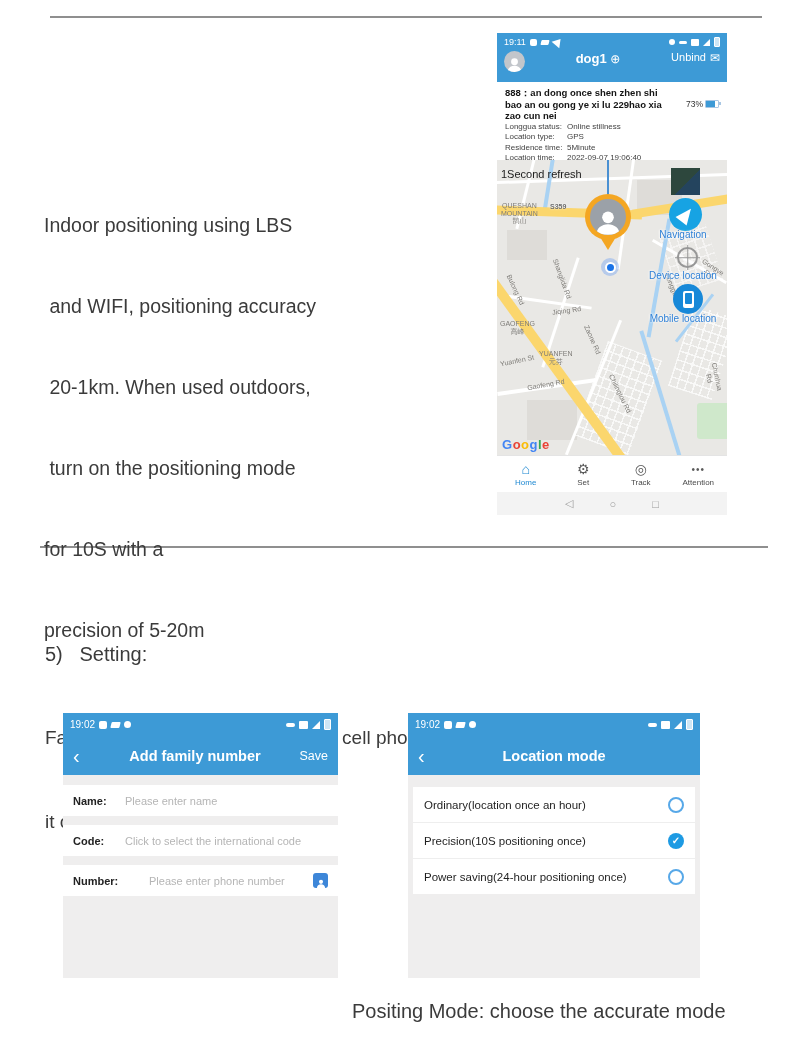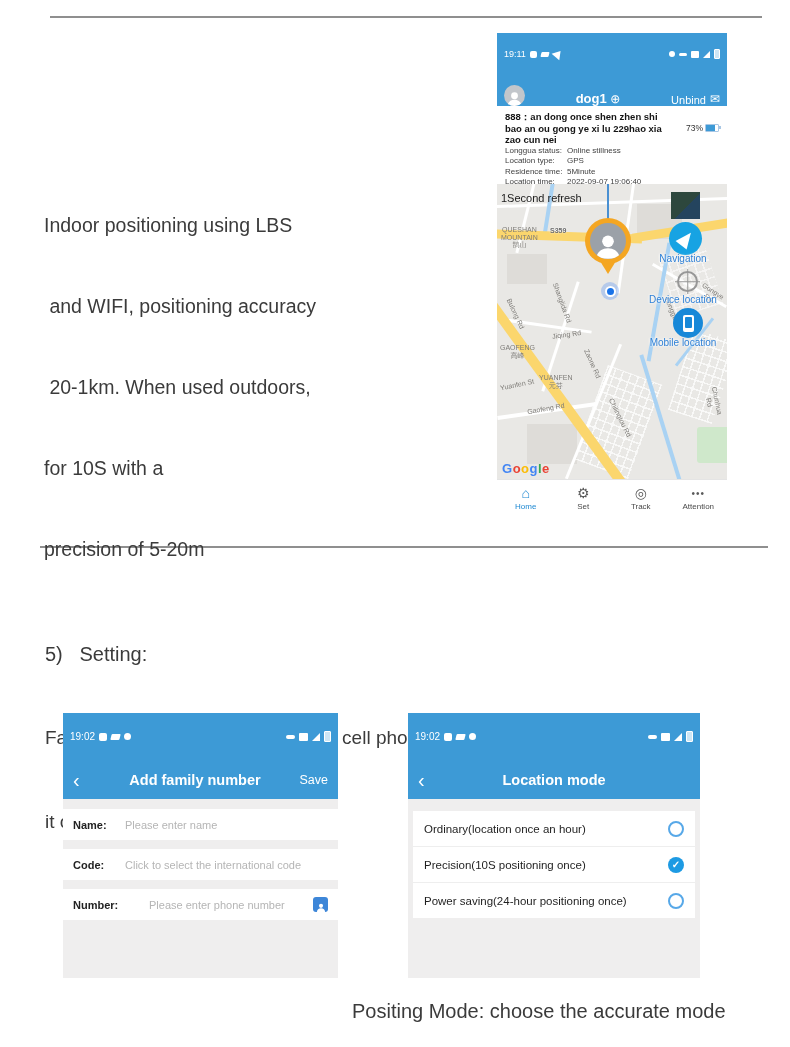--- a/index.html
+++ b/index.html
@@ -12,42 +12,42 @@
 
   
   .doc{color:#3b3b3b;white-space:pre-wrap;}
   #sec4{position:absolute;left:44px;top:158px;font-size:19.5px;line-height:27px;}
   #sec5{position:absolute;left:45px;top:584px;font-size:19px;line-height:28px;}
   .doc .line{display:block;}
   #caption{position:absolute;left:352px;top:1000px;font-size:20px;color:#3b3b3b;}
 
   
   .phone{position:absolute;overflow:hidden;background:#efeeee;}
-  .statusbar{background:#3d9ad6;color:#fff;display:flex;align-items:center;padding:12px 7px;}
+  .statusbar{background:#3d9ad6;color:#fff;display:flex;align-items:center;padding:0 7px;}
   .statusbar .time{font-size:10px;}
   .sb-left,.sb-right{display:flex;align-items:center;gap:4px;}
   .sb-right{margin-left:auto;}
   .sico{display:inline-block;background:#fff;}
   .sico.sq{width:8px;height:8px;border-radius:2px;}
   .sico.tag{width:9px;height:6px;border-radius:1px;transform:skewX(-14deg);}
   .sico.dot{width:7px;height:7px;border-radius:50%;}
   .sico.send{width:0;height:0;background:none;border-left:5px solid transparent;border-right:5px solid transparent;border-bottom:8px solid #fff;transform:rotate(40deg);}
   .sico.key{width:9px;height:4px;border-radius:2px;}
   .sico.cal{width:9px;height:8px;border-radius:1px;}
   .sico.sig{width:0;height:0;background:none;border-left:8px solid transparent;border-bottom:8px solid #fff;}
   .sico.bat{width:5px;height:9px;border:1px solid #fff;background:rgba(255,255,255,.75);border-radius:1px;}
   .appbar{background:#3d9ad6;color:#fff;display:flex;align-items:center;}
   .back{font-size:20px;line-height:1;width:34px;padding-left:10px;box-sizing:border-box;}
   .appbar .title{flex:1;text-align:center;font-weight:bold;}
 
   
   #phone-home{left:497px;top:33px;width:230px;height:482px;background:#fff;}
   #phone-home .statusbar{height:18px;}
   #phone-home .statusbar .time{font-size:9px;}
-  #ph-header{height:31px;background:#3d9ad6;color:#fff;display:flex;align-items:flex-end;padding:0 7px;}
+  #ph-header{height:31px;background:#3d9ad6;color:#fff;display:flex;align-items:flex-start;padding:0 7px;}
   .avatar{width:21px;height:21px;border-radius:50%;background:#c2c6cb;display:flex;align-items:flex-end;justify-content:center;overflow:hidden;}
   #ph-header .dev{flex:1;text-align:center;font-size:13px;font-weight:bold;}
   #ph-header .addsym{font-weight:normal;font-size:12px;}
   #ph-header .unbind{font-size:11px;margin-right:4px;}
   #ph-header .mail{font-size:12px;}
   #info-card{background:#fff;height:78px;padding:5px 8px 0;box-sizing:border-box;position:relative;}
   #info-card .addr-row{display:flex;}
   #info-card .addr{font-weight:bold;font-size:9.5px;line-height:11.5px;color:#141414;width:172px;}
   #info-card .batt{margin-left:auto;display:flex;align-items:center;gap:2px;font-size:8.5px;color:#333;}
   .ibat{width:12px;height:6px;border:1px solid #a9c7e4;border-radius:1px;background:linear-gradient(90deg,#3d9ad6 0 73%,#fff 73%);position:relative;}
@@ -135,20 +135,21 @@
 </head>
 <body>
 
 <div class="divider" id="divider-top"></div>
 <div class="divider" id="divider-mid"></div>
 
 <div id="sec4" class="doc">
   <span class="line">Indoor positioning using LBS</span>
   <span class="line"> and WIFI, positioning accuracy</span>
   <span class="line"> 20-1km. When used outdoors,</span>
+  <span class="line"> turn on the positioning mode</span>
   <span class="line">for 10S with a</span>
   <span class="line">precision of 5-20m</span>
 </div>
 
 <div class="phone" id="phone-home">
   <div class="statusbar">
     <div class="sb-left">
       <span class="time">19:11</span>
       <span class="sico sq" style="width:7px;height:7px;"></span>
       <span class="sico tag" style="width:8px;height:5px;"></span>

